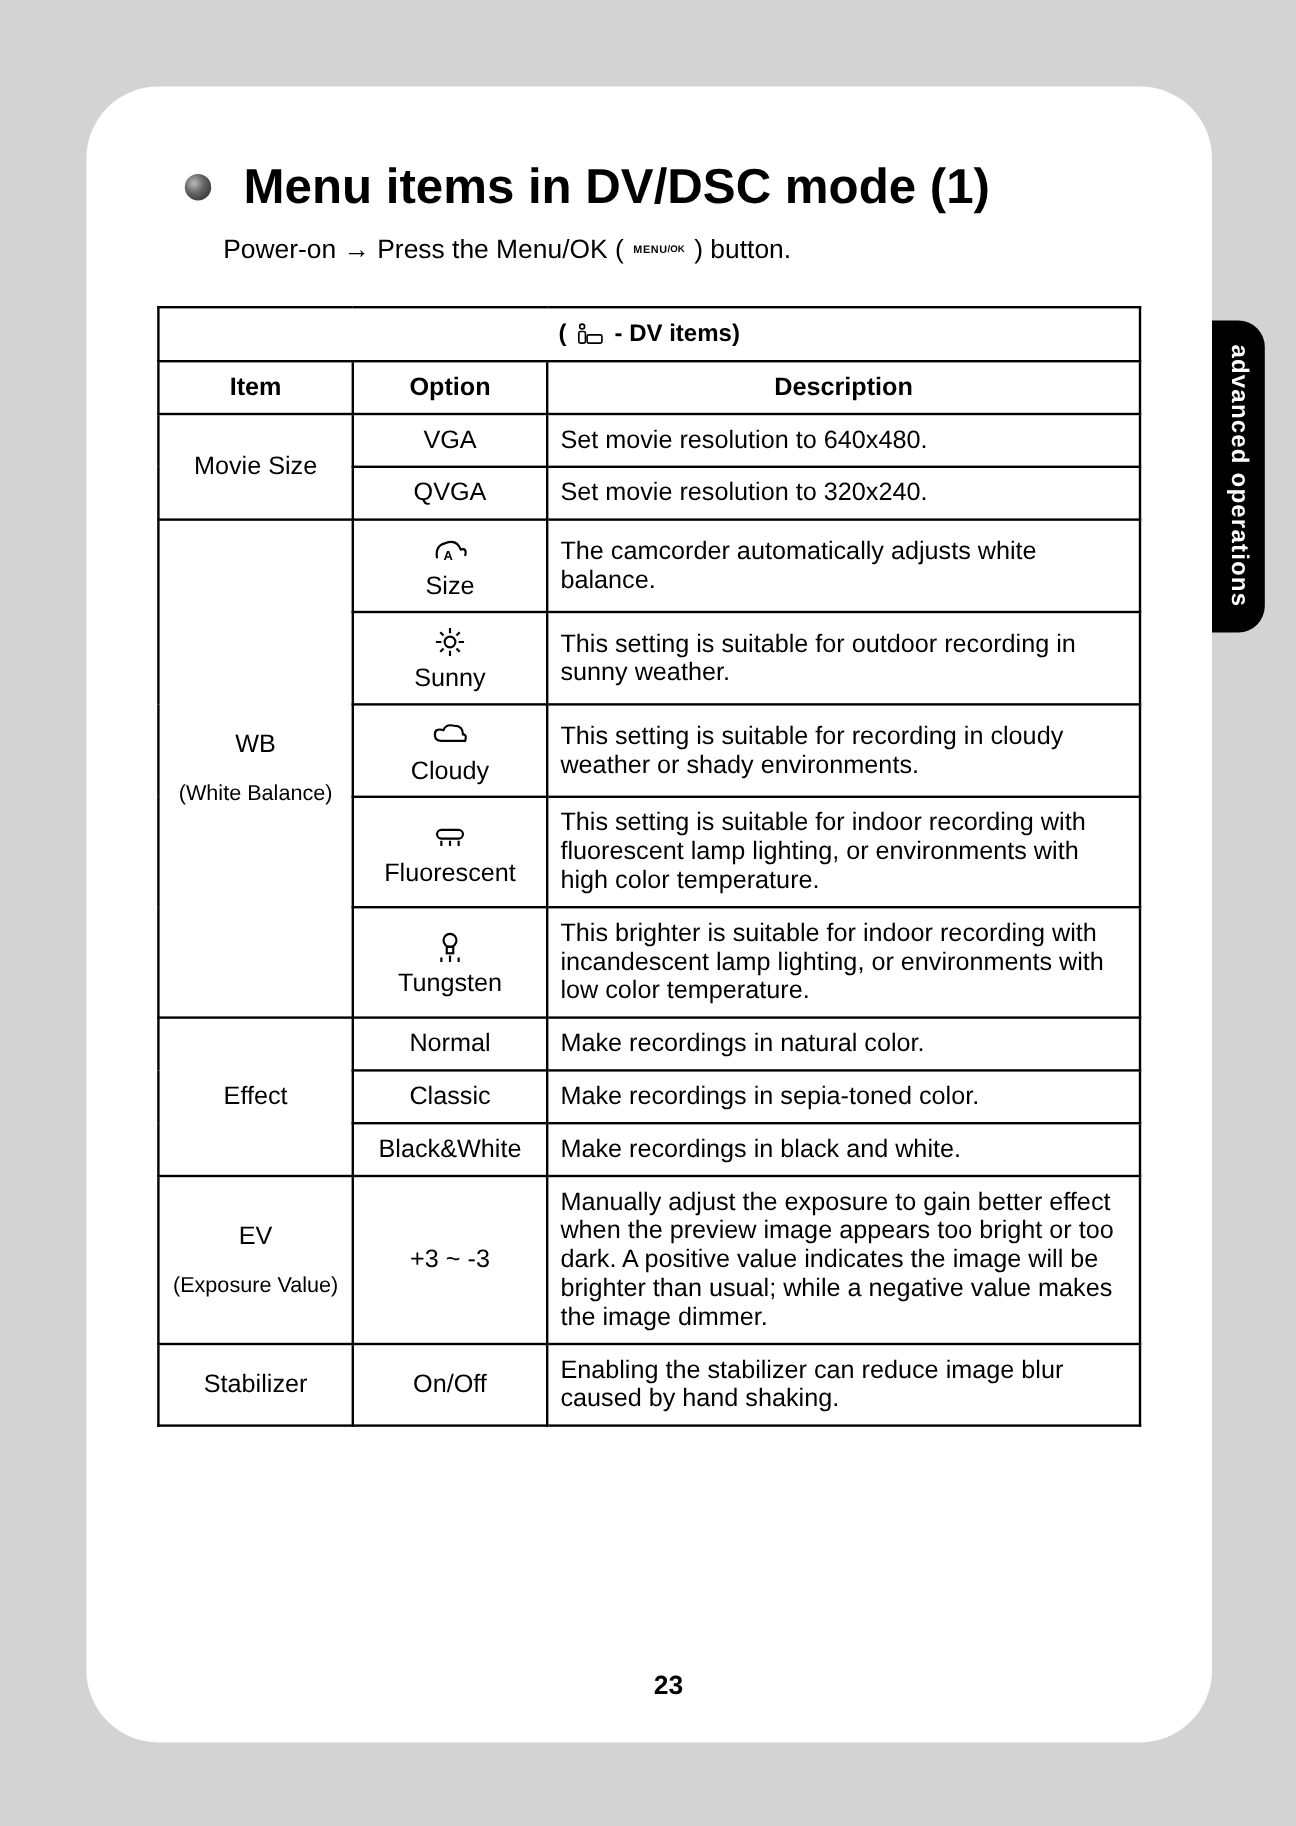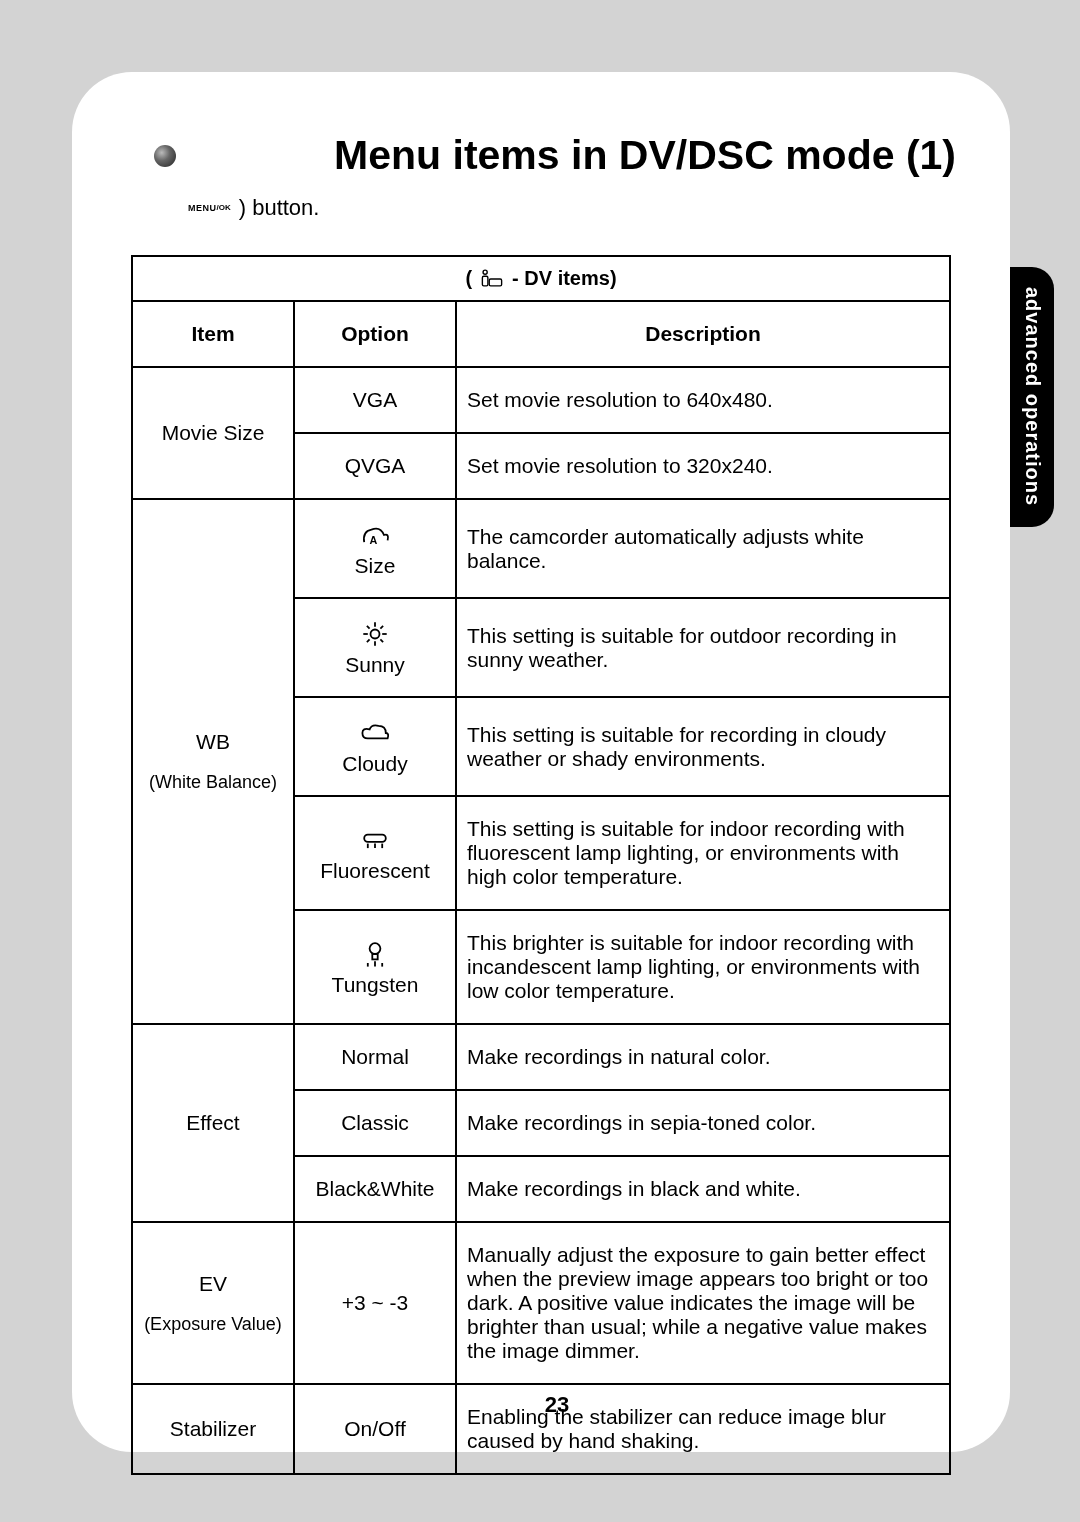--- a/index.html
+++ b/index.html
@@ -48,21 +48,20 @@
     font-size: 20px;
     letter-spacing: 1px;
   }
   h1.title {
     font-size: 41px;
     font-weight: bold;
     margin: 0 0 16px 28px;
     display: flex;
     align-items: center;
     gap: 27px;
-    justify-content: space-between;
   }
   .bullet {
     display: inline-block;
     width: 22px;
     height: 22px;
     border-radius: 50%;
     background: radial-gradient(circle at 35% 35%, #bbb 0%, #666 40%, #222 100%);
     flex-shrink: 0;
   }
   .instruction {
@@ -84,21 +83,21 @@
   .menu-ok-icon .row2 { font-size: 8px; }
 
   table.menu {
     border-collapse: collapse;
     width: 820px;
     margin: 0 auto;
     font-size: 21px;
   }
   table.menu th, table.menu td {
     border: 2px solid #000;
-    padding: 20px 10px;
+    padding: 9px 10px;
     vertical-align: middle;
     text-align: left;
   }
   table.menu th {
     font-weight: bold;
     text-align: center;
   }
   table.menu .caption-cell {
     text-align: center;
     font-weight: bold;
@@ -150,20 +149,21 @@
     <div class="side-tab">
       <span>advanced operations</span>
     </div>
 
     <h1 class="title">
       <span class="bullet"></span>
       <span>Menu items in DV/DSC mode (1)</span>
     </h1>
 
     <p class="instruction">
+      <span>Power-on → Press the Menu/OK (</span>
       <span class="menu-ok-icon">
         <span class="row1">MENU</span>
           <span class="row2">/OK</span>
       </span>
       <span>) button.</span>
     </p>
 
     <table class="menu">
       <tbody>
           <tr>

